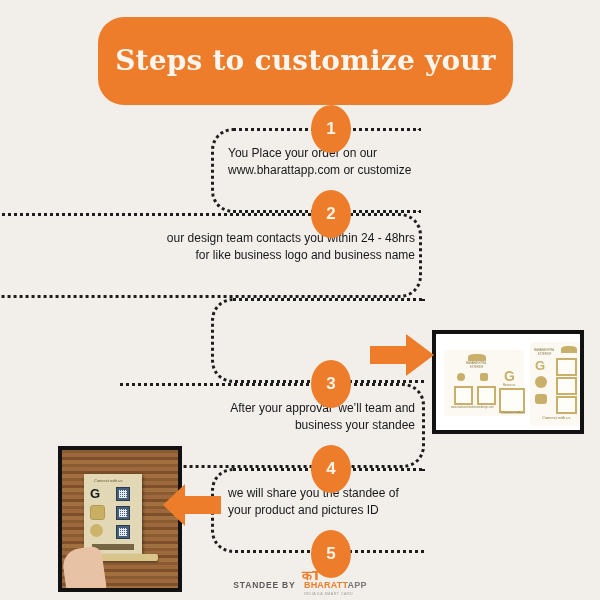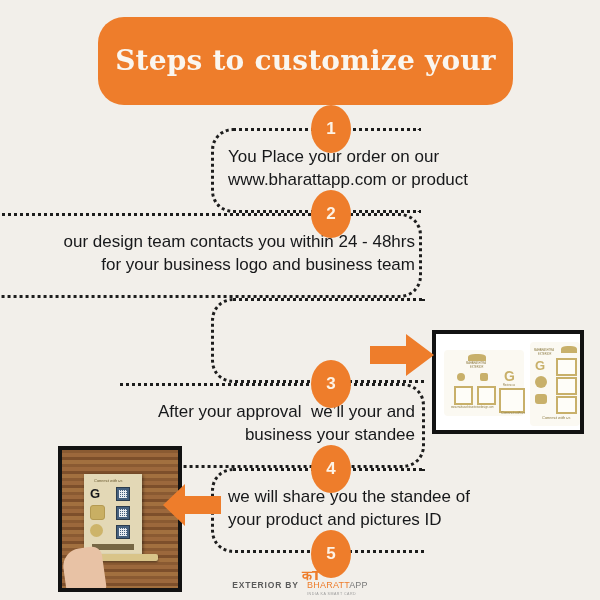--- a/index.html
+++ b/index.html
@@ -68,21 +68,21 @@
   #badge1{left:311px;top:105px;}
   #badge2{left:311px;top:190px;}
   #badge3{left:311px;top:360px;}
   #badge4{left:311px;top:445px;}
   #badge5{left:311px;top:530px;}
 
   
   .step-text{
     position:absolute;
     color:#17181A;
-    font-size:17px;
+    font-size:12px;
     line-height:1.38;
     z-index:4;
     font-family:"Liberation Sans", sans-serif;
   }
   .step-text b{font-weight:400;}
   #t1{left:228px;top:145px;width:330px;text-align:left;}
   #t2{left:30px;top:230px;width:385px;text-align:right;}
   #t3{left:228px;top:315px;width:210px;text-align:left;}
   #t4{left:120px;top:400px;width:295px;text-align:right;}
   #t5{left:228px;top:485px;width:285px;text-align:left;}
@@ -155,21 +155,21 @@
   
   #footer{
     position:absolute;left:0;top:574px;width:600px;
     text-align:center;z-index:7;
   }
   .powered{
     display:inline-block;vertical-align:middle;
     font-size:8.5px;letter-spacing:.8px;font-weight:700;color:#5b5b5b;
   }
   .brand-wrap{display:inline-block;vertical-align:middle;margin-left:4px;text-align:left;}
-  .brand{font-size:9px;font-weight:400;letter-spacing:.2px;margin-top:32px;}
+  .brand{font-size:9px;font-weight:700;letter-spacing:.2px;margin-top:32px;}
   .brand .b1{color:#EE7D2B;}
   .brand .b2{color:#7a7a7a;}
   .brand-sub{font-size:3.6px;color:#9a9a9a;letter-spacing:.5px;}
   .brand-mark{
     position:absolute;left:302px;top:566px;
     font-size:13px;color:#EE7D2B;font-weight:700;
     font-family:"DejaVu Sans", sans-serif;
   }
 </style>
 </head>
@@ -182,23 +182,23 @@
       <span>Steps to customize your</span>
     </div>
   </div>
 
   <div class="dbox no-right" id="box1"></div>
   <div class="dbox no-left" id="box2"></div>
   <div class="dbox no-right" id="box3"></div>
   <div class="dbox no-left" id="box4"></div>
   <div class="dbox no-right" id="box5"></div>
 
-  <div class="step-text" id="t1">You Place your order on our<br><b>www.bharattapp.com</b> or <b>product</b></div>
-  <div class="step-text" id="t2">our design team contacts you within 24 - 48hrs<br>for <b>your business logo</b> and <b>business team</b></div>
-  <div class="step-text" id="t4"><b>After your approval</b>&nbsp; we’ll <b>your</b> and<br><b>business</b> your standee</div>
+  <div class="step-text" id="t1">You Place your order on our<br><b>www.bharattapp.com</b> or <b>customize</b></div>
+  <div class="step-text" id="t2">our design team contacts you within 24 - 48hrs<br>for <b>like business logo</b> and <b>business name</b></div>
+  <div class="step-text" id="t4"><b>After your approval</b>&nbsp; we’ll <b>team</b> and<br><b>business</b> your standee</div>
   <div class="step-text" id="t5">we will share you the <b>standee of</b><br><b>your product</b> and <b>pictures ID</b></div>
 
   <div class="badge" id="badge1">1</div>
   <div class="badge" id="badge2">2</div>
   <div class="badge" id="badge3">3</div>
   <div class="badge" id="badge4">4</div>
   <div class="badge" id="badge5">5</div>
 
   <div class="arrow" id="arrow-right">
     <svg width="64" height="42" viewBox="0 0 64 42">
@@ -255,20 +255,20 @@
       <div class="qr" style="left:32px;top:32px;"></div>
       <div class="qr" style="left:32px;top:51px;"></div>
       <div style="position:absolute;left:8px;top:70px;width:42px;height:6px;background:#5a4a28;opacity:.8;"></div>
     </div>
     <div class="standee-base"></div>
     <div class="hand"></div>
   </div>
 
   <div class="brand-mark">कT</div>
   <div id="footer">
-    <span class="powered">EXTERIOR BY</span>
+    <span class="powered">STANDEE BY</span>
     <span class="brand-wrap">
       <span class="brand"><span class="b1">BHARATT</span><span class="b2">APP</span></span>
       <span class="brand-sub" style="display:block;">INDIA KA SMART CARD</span>
     </span>
   </div>
 
 </div>
 
 </body></html>

